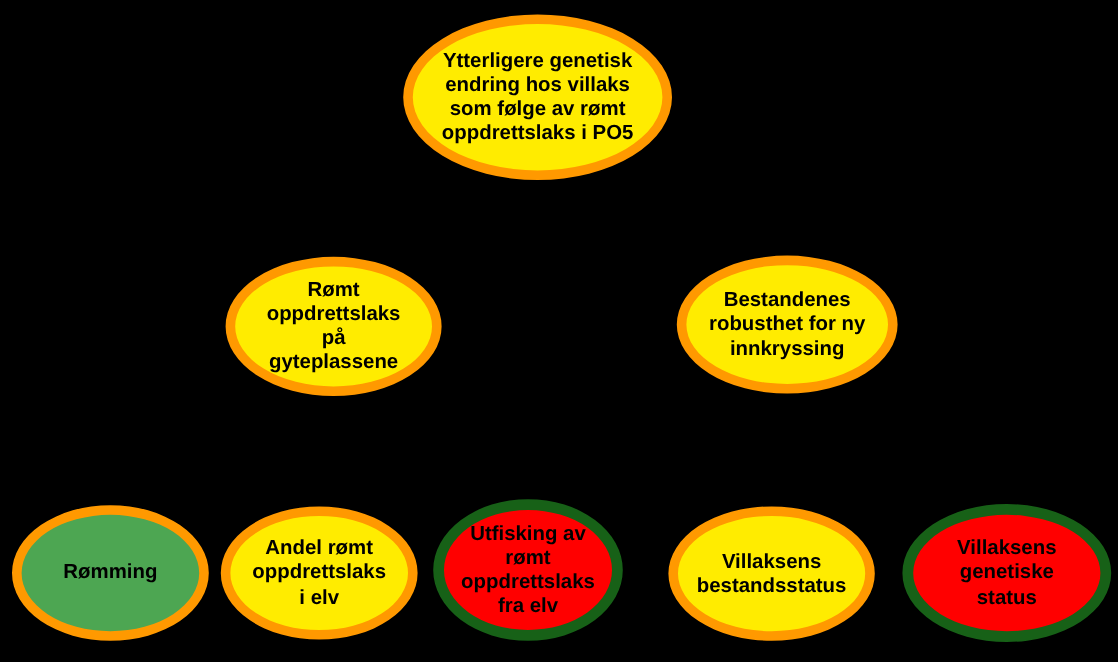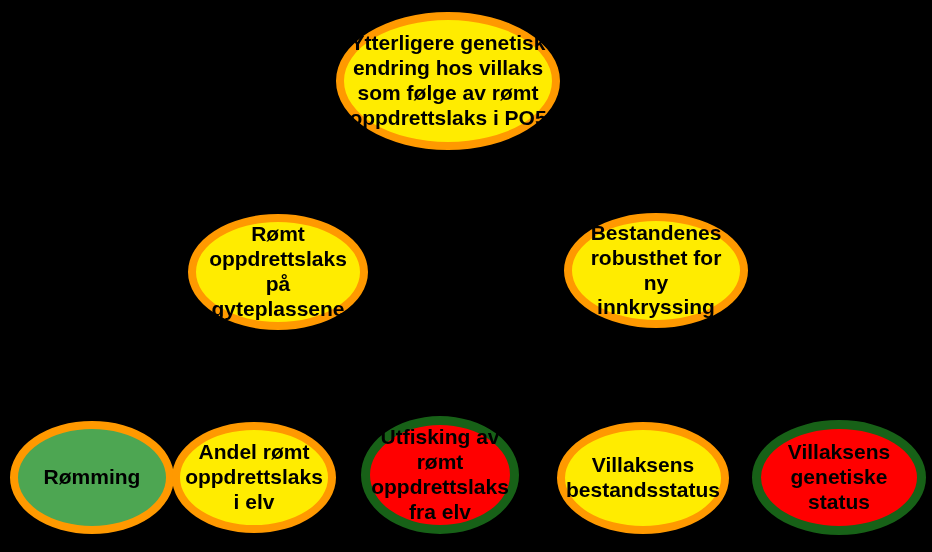--- a/index.html
+++ b/index.html
@@ -20,37 +20,37 @@
     border-radius: 50%;
     box-sizing: border-box;
     display: flex;
     align-items: center;
     justify-content: center;
     text-align: center;
   }
   .node .label {
     white-space: pre-line;
     font-weight: bold;
-    font-size: 21px;
+    font-size: 17px;
     line-height: 1.18;
     color: var(--text, #000000);
     padding: 0 4px;
   }
   .fill-yellow { background: var(--yellow-fill, #FFEC00); }
   .fill-green  { background: var(--green-fill, #4DA652); }
   .fill-red    { background: var(--red-fill, #FF0000); }
   .border-orange     { border: 8px solid var(--orange-border, #FF9900); }
   .border-dark-green { border: 9px solid var(--dark-green-border, #176117); }
 
   
   .node-root            { left: 336px; top: 12px;  width: 224px; height: 138px; }
   .node-spawning        { left: 188px; top: 214px; width: 180px; height: 116px; }
   .node-robustness      { left: 564px; top: 213px; width: 184px; height: 115px; }
   .node-escape          { left: 10px;  top: 421px; width: 164px; height: 113px; }
-  .node-proportion      { left: 172px; top: 422px; width: 164px; height: 111px; }
+  .node-proportion      { left: 184px; top: 422px; width: 164px; height: 111px; }
   .node-removal         { left: 361px; top: 416px; width: 158px; height: 118px; align-items: center; }
   .node-pop-status      { left: 557px; top: 422px; width: 172px; height: 112px; }
   .node-genetic-status  { left: 752px; top: 420px; width: 174px; height: 115px; }
 </style>
 </head>
 <body>
 
 <div class="canvas">
 
   <div class="node node-root fill-yellow border-orange">

